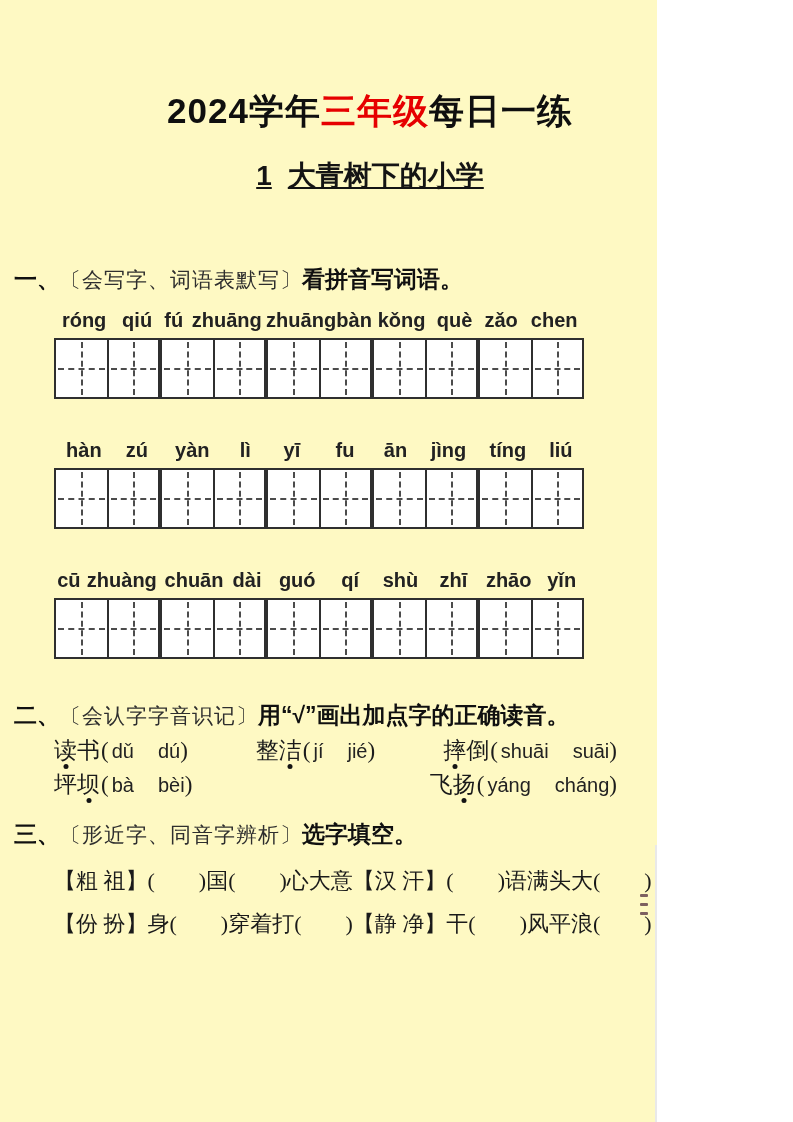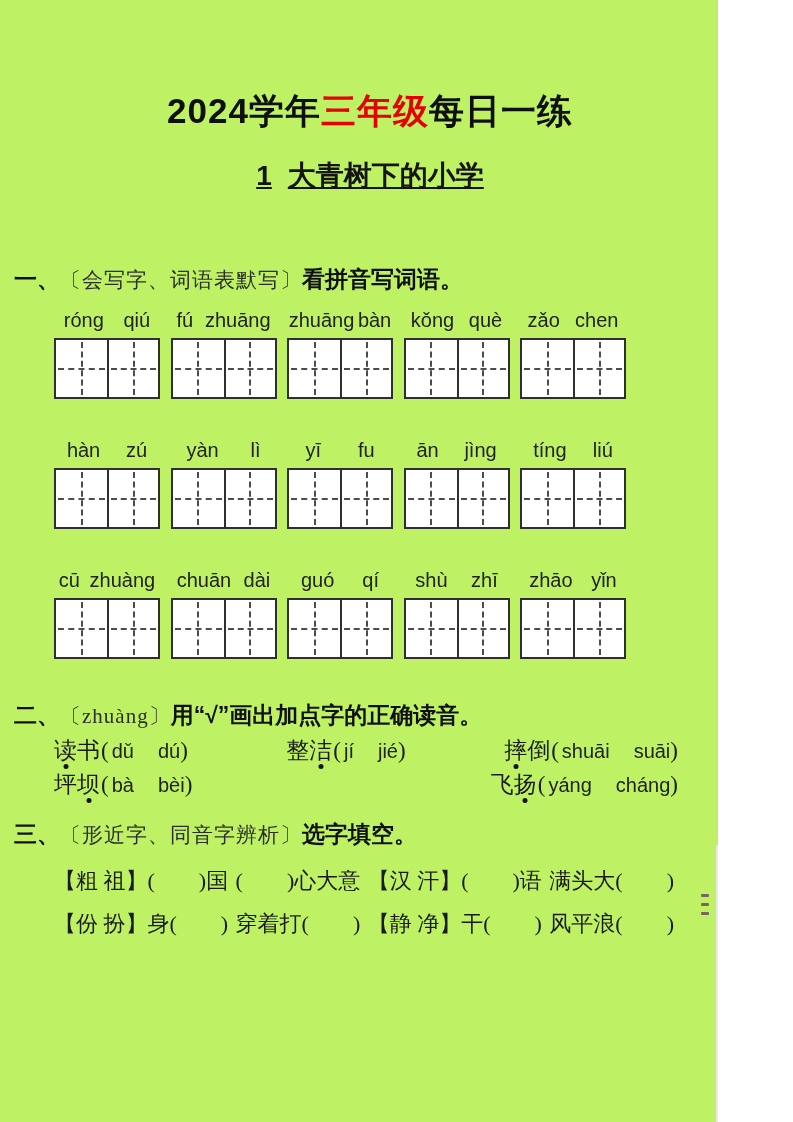--- a/index.html
+++ b/index.html
@@ -1,21 +1,21 @@
 <!DOCTYPE html>
 <html><head>
 <meta charset="utf-8">
 <style>
   * { box-sizing: border-box; }
   html, body { margin: 0; padding: 0; background: #ffffff; }
   .page {
     position: relative;
-    width: 718px;
+    width: 657px;
     height: 1122px;
-    background: #bef264;
+    background: #fef9c3;
     overflow: hidden;
     font-family: "Liberation Sans", "DejaVu Sans", sans-serif;
     color: #1c1c1c;
   }
   .headings { width: 740px; padding-top: 88px; text-align: center; }
   .title {
     margin: 0;
     font-size: 35px;
     font-weight: bold;
     letter-spacing: 1px;
@@ -43,21 +43,21 @@
     font-size: 21px;
     color: #2e2e2e;
     letter-spacing: 1px;
   }
   #section1 .section-header { margin-top: 68px; }
   #section2 .section-header { margin-top: 20px; margin-bottom: 8px; }
   #section3 .section-header { margin-top: 20px; }
 
   
   .py-group { margin: 0 92px 40px 54px; }
-  .py-labels, .py-boxes { display: flex; justify-content: space-between; }
+  .py-labels, .py-boxes { display: flex; justify-content: space-between; font-weight: bold; }
   .py-labels { margin-bottom: 6px; }
   .py-label {
     flex: 0 0 106px;
     display: flex;
     justify-content: space-around;
     white-space: nowrap;
     font-size: 20px;
     color: #222;
   }
   .py-syl { display: inline-block; }
@@ -256,21 +256,21 @@
               <div class="cell"></div>
               <div class="cell"></div>
             </div>
           </div>
         </div>
       </div>
   </div>
 
   <div id="section2">
     <div class="section-header">
-      <span class="sec-num">二、</span><span class="sec-tag">〔zhuàng〕</span><span class="sec-instr">用“√”画出加点字的正确读音。</span>
+      <span class="sec-num">二、</span><span class="sec-tag">〔会认字字音识记〕</span><span class="sec-instr">用“√”画出加点字的正确读音。</span>
     </div>
     <div id="s2-lines">
         <div class="s2-line">
           <span class="s2-item"><span class="s2-word"><span class="zi dot">读</span><span class="zi">书</span></span><span class="paren">(</span><span class="s2-opt">dǔ</span><span class="s2-opt">dú</span><span class="paren">)</span></span>
           <span class="s2-item"><span class="s2-word"><span class="zi">整</span><span class="zi dot">洁</span></span><span class="paren">(</span><span class="s2-opt">jí</span><span class="s2-opt">jié</span><span class="paren">)</span></span>
           <span class="s2-item"><span class="s2-word"><span class="zi dot">摔</span><span class="zi">倒</span></span><span class="paren">(</span><span class="s2-opt">shuāi</span><span class="s2-opt">suāi</span><span class="paren">)</span></span>
         </div>
         <div class="s2-line">
           <span class="s2-item"><span class="s2-word"><span class="zi">坪</span><span class="zi dot">坝</span></span><span class="paren">(</span><span class="s2-opt">bà</span><span class="s2-opt">bèi</span><span class="paren">)</span></span>
           <span class="s2-item"><span class="s2-word"><span class="zi">飞</span><span class="zi dot">扬</span></span><span class="paren">(</span><span class="s2-opt">yáng</span><span class="s2-opt">cháng</span><span class="paren">)</span></span>

